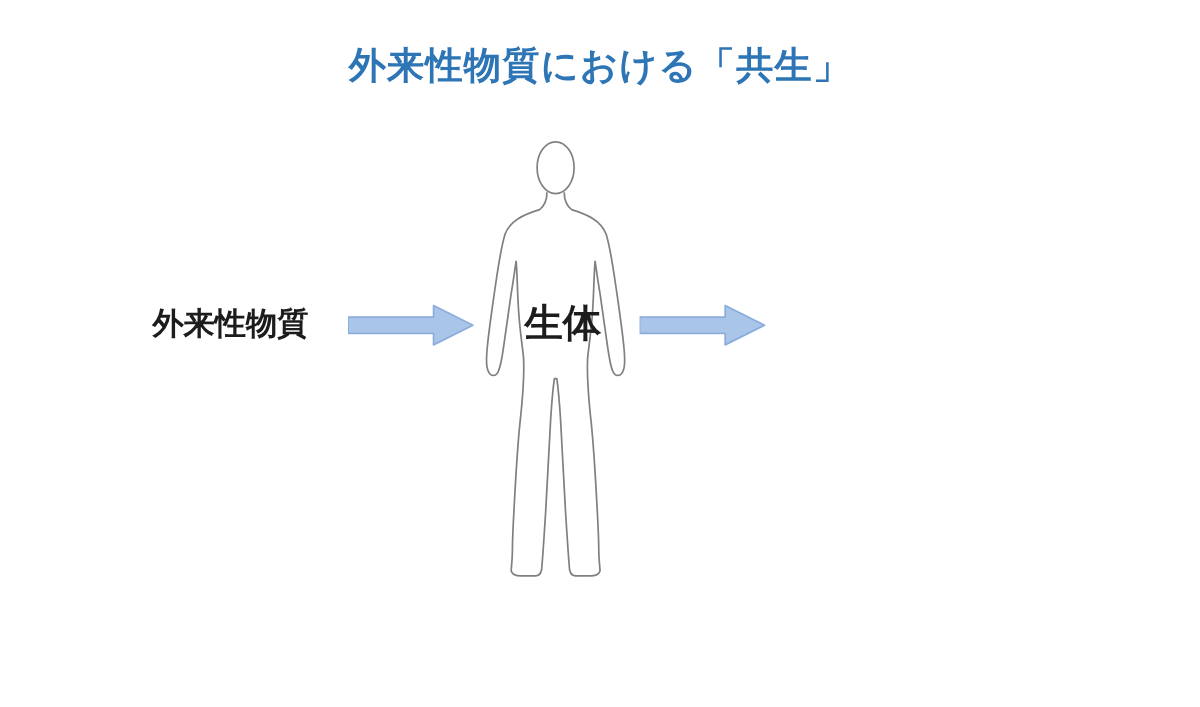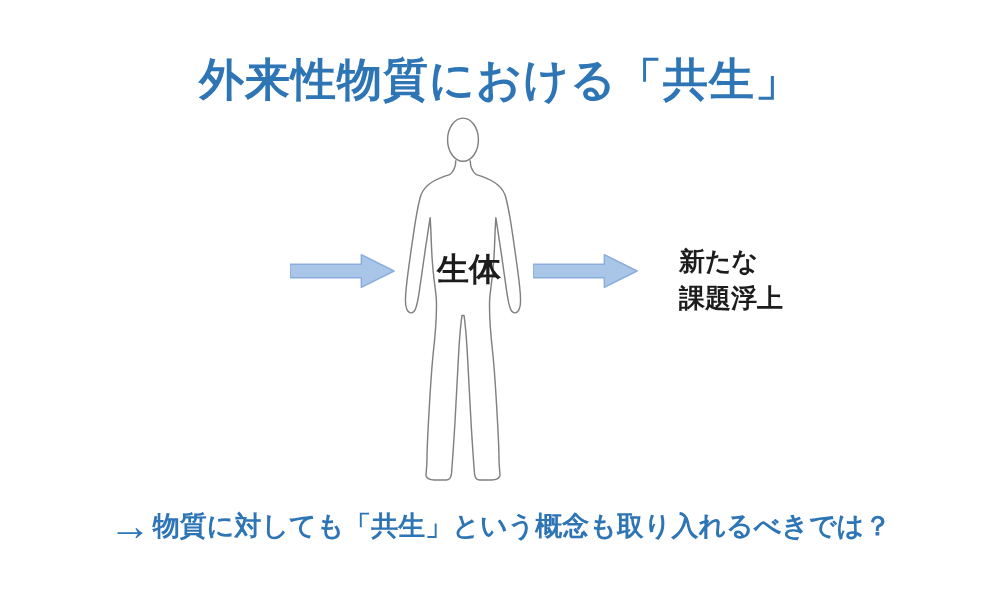--- a/index.html
+++ b/index.html
@@ -9,23 +9,23 @@
     height: 589px;
     background: #ffffff;
     overflow: hidden;
     font-family: "Liberation Sans", "DejaVu Sans", sans-serif;
   }
   .title {
     position: absolute;
     top: 34px;
     left: 0;
     right: 0;
-    margin: 16px;
+    margin: 0;
     text-align: center;
-    font-size: 45px;
+    font-size: 31px;
     font-weight: bold;
     color: #2e75b6;
     letter-spacing: 1px;
   }
   .label {
     position: absolute;
     font-weight: bold;
     color: #1c1c1c;
     white-space: nowrap;
   }
@@ -65,38 +65,32 @@
     line-height: 1;
   }
 </style>
 </head>
 <body>
 
 <div class="slide">
 
   <h1 class="title">外来性物質における「共生」</h1>
 
+  <div class="label label-left">外来性物質</div>
 
   <svg class="arrow-svg arrow-1" viewBox="0 0 110 40" aria-hidden="true">
     <polygon points="0,13 74,13 74,3 108,20 74,37 74,27 0,27" fill="#a9c5e8" stroke="#8badde" stroke-width="1.5" stroke-linejoin="round"></polygon>
   </svg>
 
   <svg class="figure-svg" viewBox="0 0 200 360" aria-hidden="true">
     <path d="M 93,46 C 93,53 91,57 87,60 C 74,64 63,69 59,80 C 55,93 53,110 50,130 C 48,144 46,158 45,168 C 44,177 43,185 45,190 C 47,196 52,196 54,190 C 56,185 57,177 58,170 C 60,156 62,142 64,128 C 66,116 67,108 68,102 C 69,114 69,128 70,142 C 71,158 73,170 74,180 C 75,198 73,216 71,234 C 69,254 68,272 67,290 C 66,308 65,324 65,336 C 65,344 64,350 64,353 C 65,356 68,357 72,357 L 84,357 C 88,357 89,353 89,348 C 90,336 91,320 92,304 C 93,282 95,252 96,230 C 97,214 98,204 99,197 L 101,197 C 102,204 103,214 104,230 C 105,252 107,282 108,304 C 109,320 110,336 111,348 C 111,353 112,357 116,357 L 128,357 C 132,357 135,356 136,353 C 136,350 135,344 135,336 C 135,324 134,308 133,290 C 132,272 131,254 129,234 C 127,216 125,198 126,180 C 127,170 129,158 130,142 C 131,128 131,114 132,102 C 133,108 134,116 136,128 C 138,142 140,156 142,170 C 143,177 144,185 146,190 C 148,196 153,196 155,190 C 157,185 156,177 155,168 C 154,158 152,144 150,130 C 147,110 145,93 141,80 C 137,69 126,64 113,60 C 109,57 107,53 107,46" fill="#ffffff" stroke="#808080" stroke-width="1.4" stroke-linejoin="round"></path>
     <ellipse cx="100" cy="26" rx="15" ry="21" fill="#ffffff" stroke="#808080" stroke-width="1.4"></ellipse>
   </svg>
 
   <div class="label label-body">生体</div>
 
   <svg class="arrow-svg arrow-2" viewBox="0 0 110 40" aria-hidden="true">
     <polygon points="0,13 74,13 74,3 108,20 74,37 74,27 0,27" fill="#a9c5e8" stroke="#8badde" stroke-width="1.5" stroke-linejoin="round"></polygon>
   </svg>
 
-  <div class="label label-right">
-    <div>新たな</div>
-    <div>課題浮上</div>
-  </div>
 
-  <div class="footer-line">
-    <span class="footer-arrow">→</span><span>物質に対しても「共生」という概念も取り入れるべきでは？</span>
-  </div>
 
 </div>
 
 </body></html>

